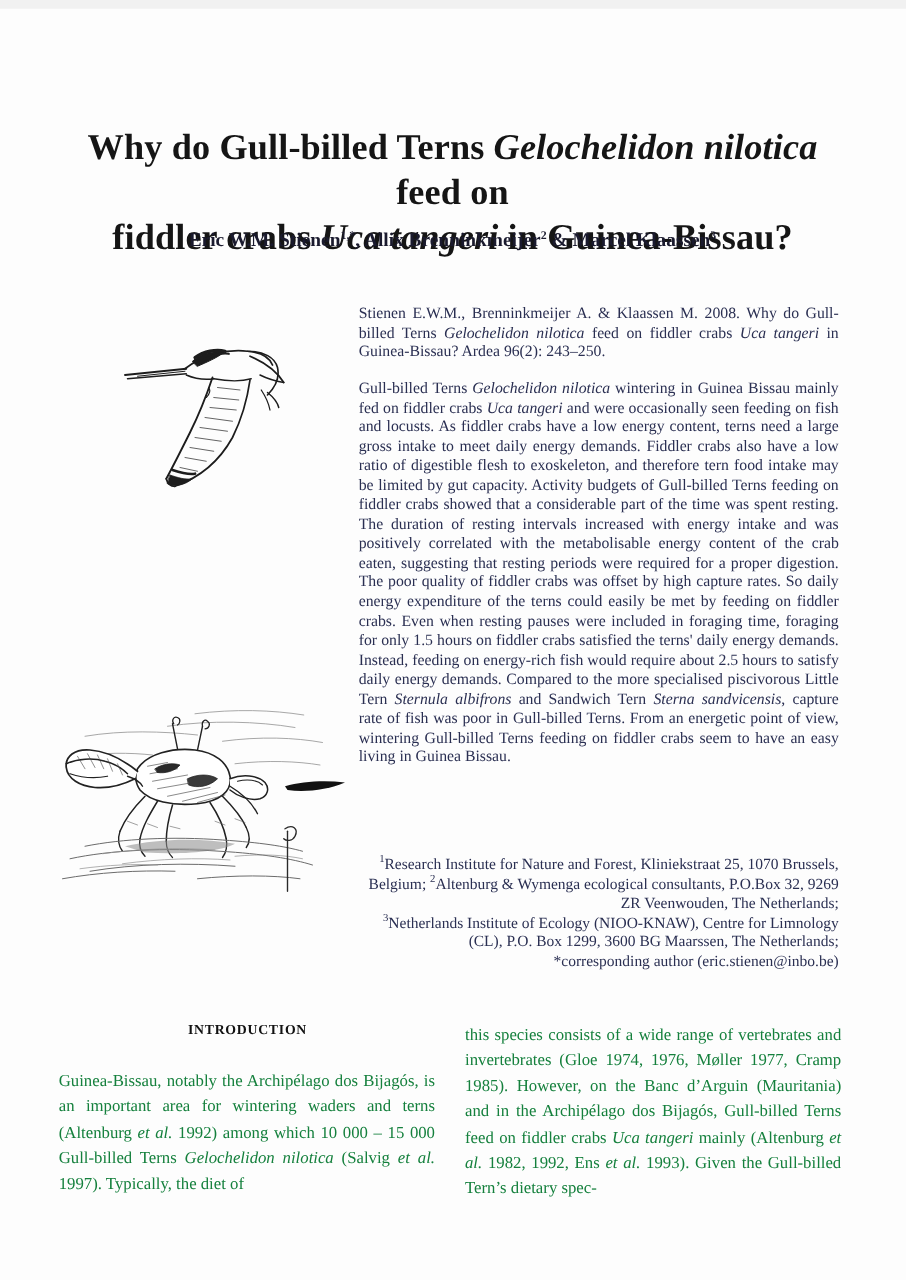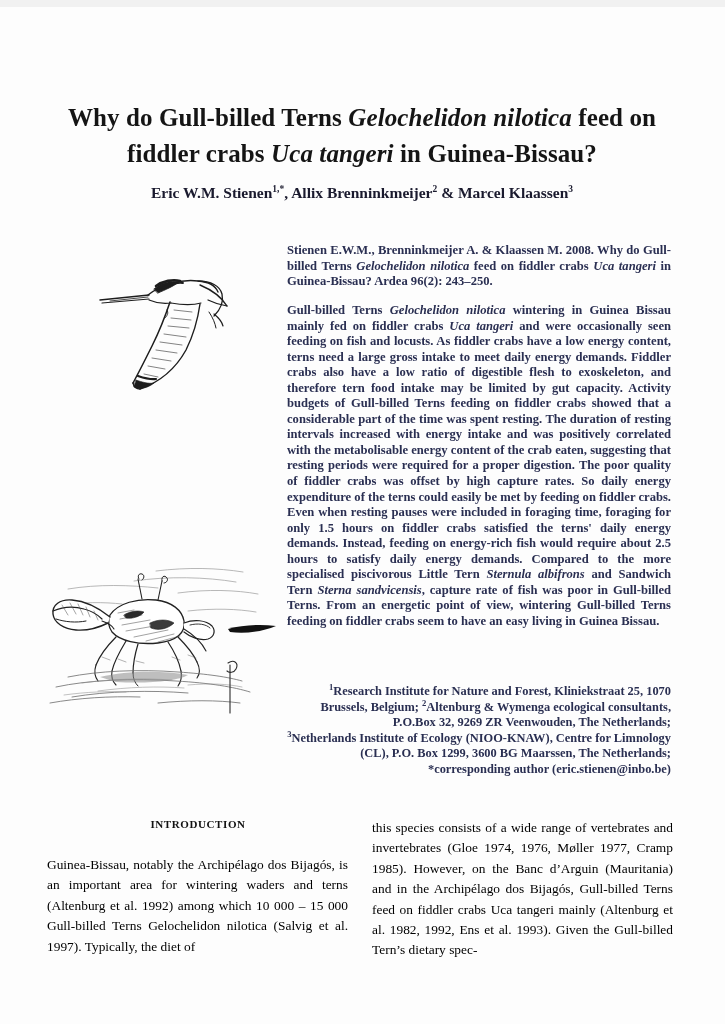--- a/index.html
+++ b/index.html
@@ -22,21 +22,21 @@
     background: #f1f1f1;
   }
 
   
   .title {
     position: absolute;
     left: 62px;
     top: 100px;
     width: 600px;
     text-align: center;
-    font-size: 25px;
+    font-size: 29px;
     line-height: 36px;
     color: #151515;
     font-weight: 700;
     letter-spacing: 0.1px;
   }
   .title .it { font-style: italic; }
 
   .authors {
     position: absolute;
     left: 62px;
@@ -57,21 +57,20 @@
   
   .rblock {
     position: absolute;
     left: 287px;
     width: 384px;
     text-align: justify;
     color: #2a2f52;
     font-size: 12.6px;
     line-height: 15.55px;
     hyphens: auto;
-    font-weight: bold;
   }
   .rblock .it { font-style: italic; }
 
   #citation { top: 243px; }
   #abstract { top: 303px; }
   #keywords { top: 639px; }
   #affiliations {
     top: 684px;
     text-align: right;
     line-height: 15.6px;
@@ -112,24 +111,24 @@
     letter-spacing: 0.6px;
     color: #121212;
   }
   .bodycol {
     position: absolute;
     top: 855px;
     width: 301px;
     text-align: justify;
     font-size: 13.4px;
     line-height: 20.4px;
-    color: #000000;
+    color: #15803d;
     hyphens: auto;
   }
-  .bodycol .it { }
+  .bodycol .it { font-style: italic; }
   #intro-col-left  { left: 47px; }
   #intro-col-right { left: 372px; top: 818px; }
 </style>
 </head>
 <body>
 
 <div class="page">
 
   <div class="top-band"></div>
 

